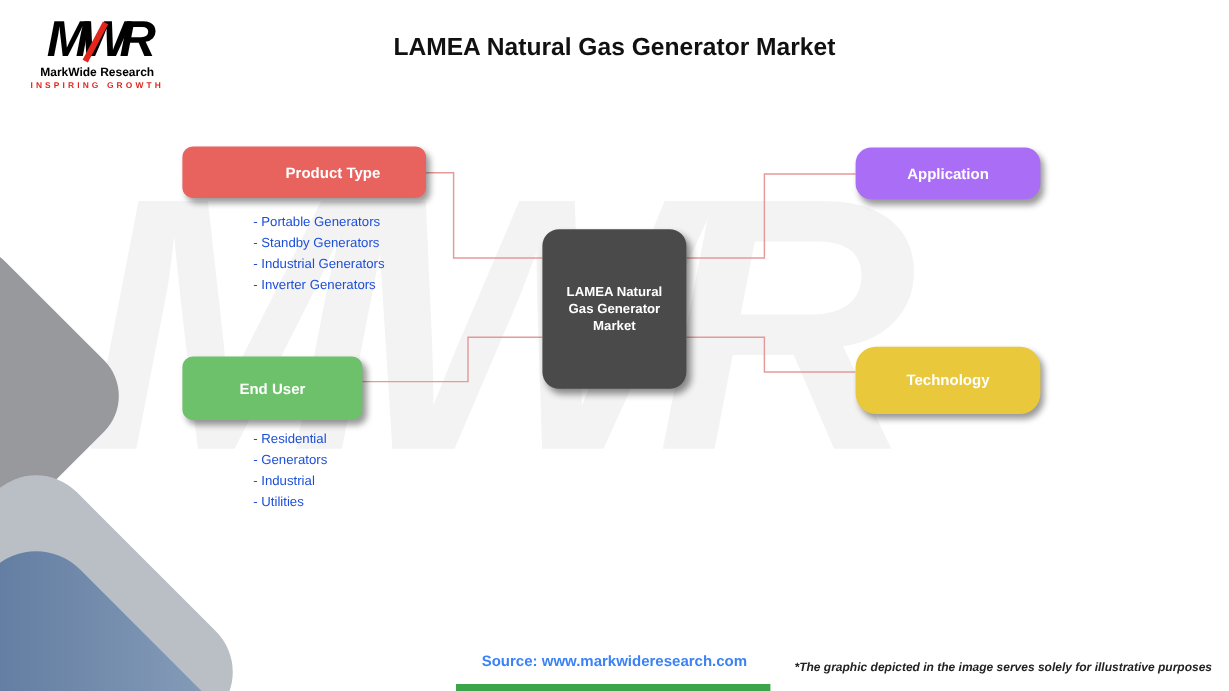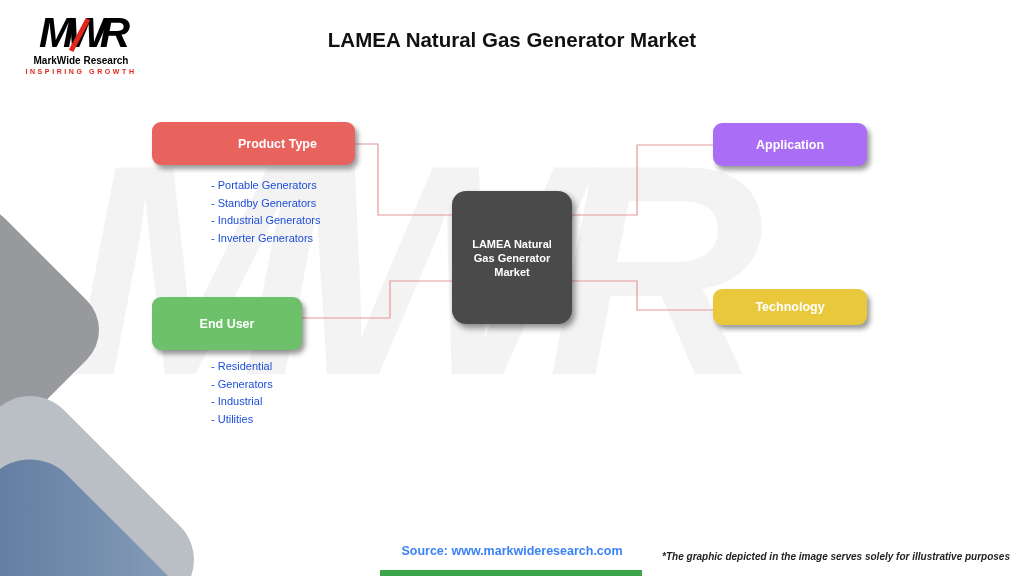--- a/index.html
+++ b/index.html
@@ -49,23 +49,23 @@
   }
   
   .connectors{position:absolute;left:0;top:0;z-index:1;}
   
   .node-box{
     position:absolute;border-radius:9px;color:#fff;font-weight:bold;
     font-size:12.5px;display:flex;align-items:center;justify-content:center;
     box-shadow:3px 4px 5px rgba(0,0,0,0.4);z-index:2;text-align:center;
   }
   .box-product{left:152px;top:122px;width:155px;height:43px;padding-left:48px;}
-  .box-application{left:713px;top:123px;width:154px;height:43px;}
+  .box-application{left:713px;top:123px;width:154px;height:43px;border-radius:13px;}
   .box-enduser{left:152px;top:297px;width:150px;height:53px;}
-  .box-technology{left:713px;top:289px;width:154px;height:36px;}
+  .box-technology{left:713px;top:289px;width:154px;height:56px;border-radius:17px;}
   
   .center-node{
     position:absolute;left:452px;top:191px;width:120px;height:133px;
     background:#4a4a4a;border-radius:14px;color:#fff;font-weight:bold;
     font-size:11px;line-height:14px;display:flex;align-items:center;
     justify-content:center;text-align:center;padding:0 12px;box-sizing:border-box;
     box-shadow:3px 4px 6px rgba(0,0,0,0.45);z-index:2;
   }
   
   .node-list{position:absolute;z-index:2;font-size:11px;line-height:17.5px;color:#1d4ed8;margin-left:28px;}

